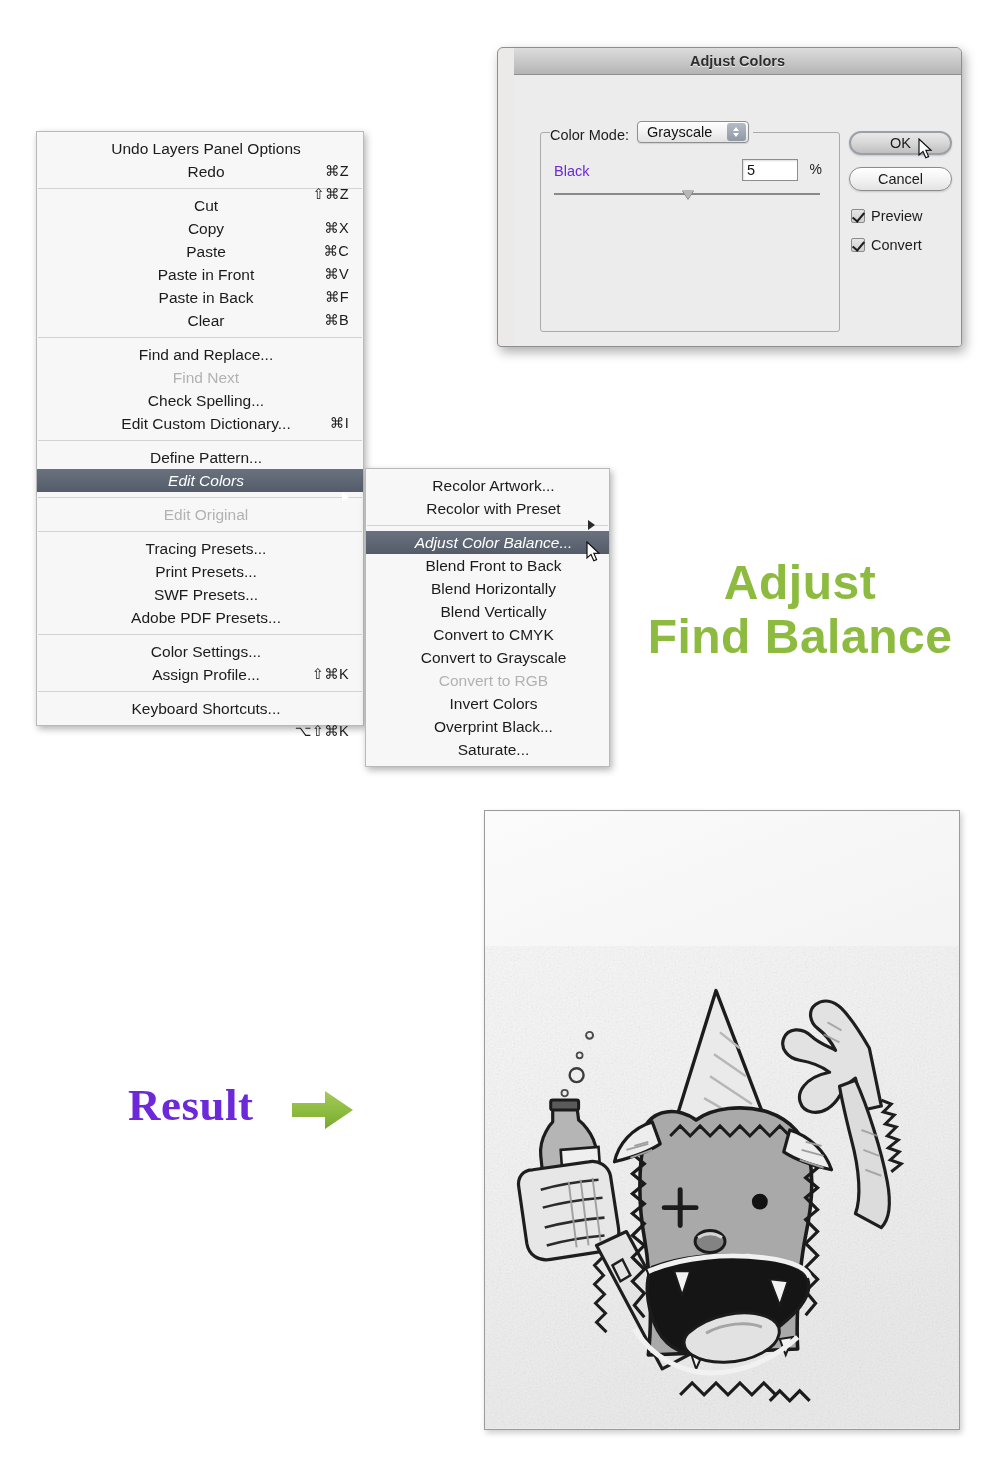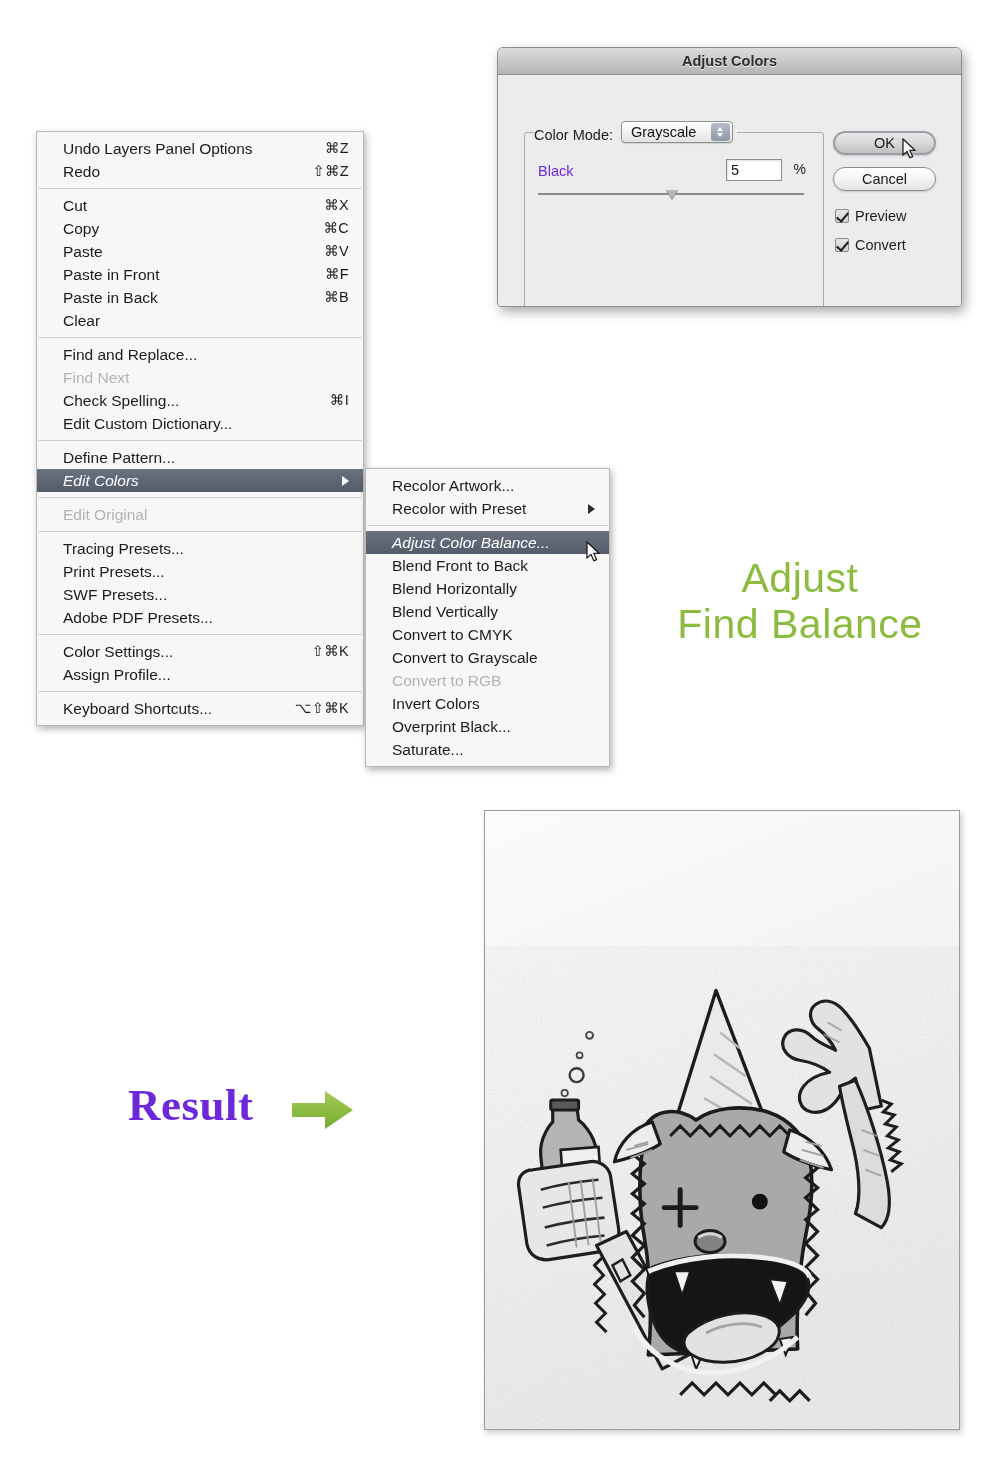--- a/index.html
+++ b/index.html
@@ -25,20 +25,21 @@
   }
   #edit-menu { left: 36px; top: 131px; width: 328px; }
   .mi {
     position: relative;
     height: 23px;
     line-height: 23px;
     padding: 0 14px 0 26px;
     white-space: nowrap;
     display: flex;
     align-items: center;
+    flex-direction: column;
   }
   .mi .lbl { flex: 0 0 auto; }
   .mi .key {
     margin-left: auto;
     font-size: 14.5px;
     letter-spacing: 0.3px;
     color: #1b1b1b;
   }
   .mi.dim { color: #b2b2b2; }
   .mi.dim .key { color: #b2b2b2; }
@@ -65,26 +66,27 @@
   
   #edit-colors-submenu { left: 365px; top: 468px; width: 245px; }
 
   
   .cursor { position: absolute; width: 15px; height: 22px; pointer-events: none; }
 
   
   #adjust-colors-dialog {
     position: absolute;
     left: 497px; top: 47px;
-    width: 465px; height: 260px;
+    width: 465px; height: 300px;
     background: #eceae9;
     border: 1px solid #8e8e8e;
     border-radius: 6px 6px 4px 4px;
     box-shadow: 3px 5px 12px rgba(0,0,0,0.33);
     overflow: hidden;
+    padding-left: 16px;
   }
   #dlg-titlebar {
     height: 27px;
     background: linear-gradient(to bottom,#dcdcdc 0%,#cbcbcb 45%,#b4b4b4 100%);
     border-bottom: 1px solid #8d8d8d;
     display: flex; align-items: center; justify-content: center;
     font-size: 14.5px; font-weight: bold; color: #2d2d2d;
     text-shadow: 0 1px 0 rgba(255,255,255,0.7);
   }
   #dlg-body { position: relative; width: 100%; height: 333px; background:#ececec;}
@@ -227,21 +229,22 @@
     position: absolute;
     font-family: "Liberation Sans", sans-serif;
     font-weight: normal;
     color: #8cbb3f;
     text-align: center;
     line-height: 1.12;
     letter-spacing: 0.5px;
   }
   #caption-adjust {
     left: 615px; top: 556px; width: 370px;
-    font-size: 41px;
+    font-size: 48px;
+    font-weight: bold;
   }
   #caption-adjust .l2 { display: block; }
   #result-label {
     position: absolute;
     left: 128px; top: 1079px;
     font-family: "Liberation Serif", serif;
     font-weight: bold;
     font-size: 45px;
     color: #6d28d9;
     letter-spacing: 0.5px;

